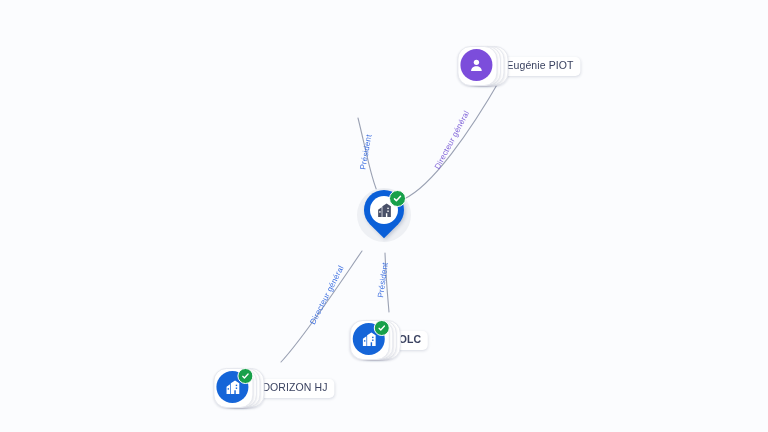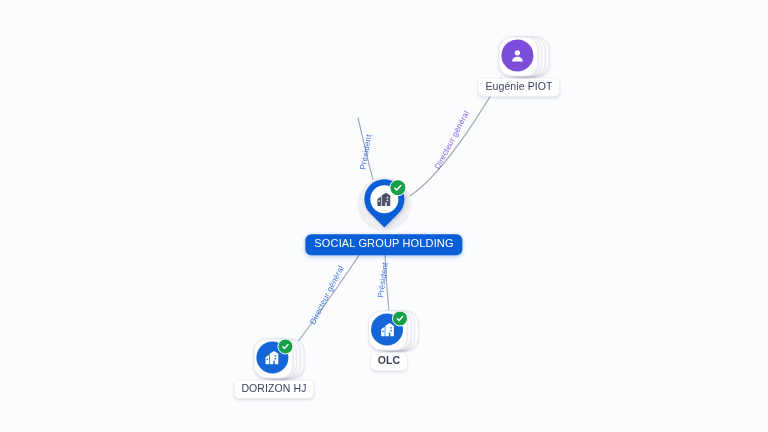--- a/index.html
+++ b/index.html
@@ -21,21 +21,21 @@
     left: 0; top: 0;
     width: 768px;
     height: 432px;
   }
 
   
   .node {
     position: absolute;
     transform: translate(-50%, -50%);
     display: flex;
-    flex-direction: column;
+    flex-direction: row;
     align-items: center;
   }
 
   
   .stack {
     position: relative;
     width: 42px;
     height: 42px;
   }
   .stack .sheet {
@@ -230,21 +230,20 @@
           <rect x="16" y="12" width="2" height="2" fill="#ffffff"></rect>
           <rect x="4.5" y="13" width="2" height="2" fill="#ffffff"></rect>
         </svg>
       </div>
       <div class="pin-badge">
         <svg width="9" height="9" viewBox="0 0 24 24" fill="none" stroke="#ffffff" stroke-width="4" stroke-linecap="round" stroke-linejoin="round">
           <polyline points="4,13 9,18 20,6"></polyline>
         </svg>
       </div>
     </div>
-    <div class="label root">SOCIAL GROUP HOLDING</div>
   </div>
 
   <div class="node" style="left:389px; top:340px;font-weight:bold;">
     <div class="stack">
       <div class="sheet s3"></div>
       <div class="sheet s2"></div>
       <div class="sheet s1"></div>
       <div class="sheet s0"></div>
       <div class="disc company">
         <svg width="17" height="17" viewBox="0 0 24 24" fill="#ffffff">
@@ -256,21 +255,21 @@
       </div>
       <div class="badge">
         <svg width="8" height="8" viewBox="0 0 24 24" fill="none" stroke="#ffffff" stroke-width="4" stroke-linecap="round" stroke-linejoin="round">
           <polyline points="4,13 9,18 20,6"></polyline>
         </svg>
       </div>
     </div>
     <div class="label">OLC</div>
   </div>
 
-  <div class="node" style="left:274px; top:368px;">
+  <div class="node" style="left:274px; top:388px;">
     <div class="stack">
       <div class="sheet s3"></div>
       <div class="sheet s2"></div>
       <div class="sheet s1"></div>
       <div class="sheet s0"></div>
       <div class="disc company">
         <svg width="17" height="17" viewBox="0 0 24 24" fill="#ffffff">
           <path d="M3 21V11l5-3.5V21H3zm6 0V6l6-4 6 4v15h-5v-5h-2v5H9z"></path>
           <rect x="16" y="8" width="2" height="2" fill="#1565d8"></rect>
           <rect x="16" y="12" width="2" height="2" fill="#1565d8"></rect>

